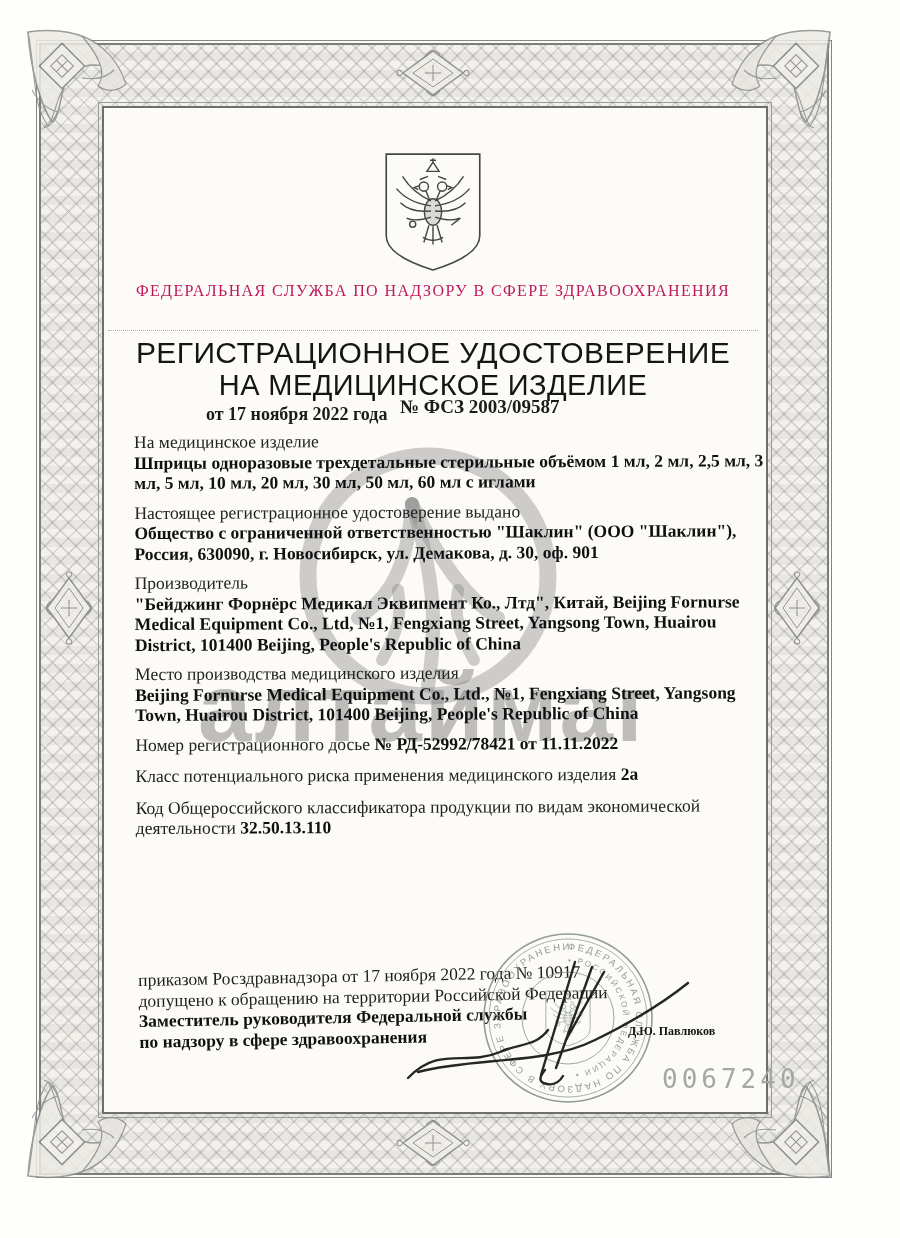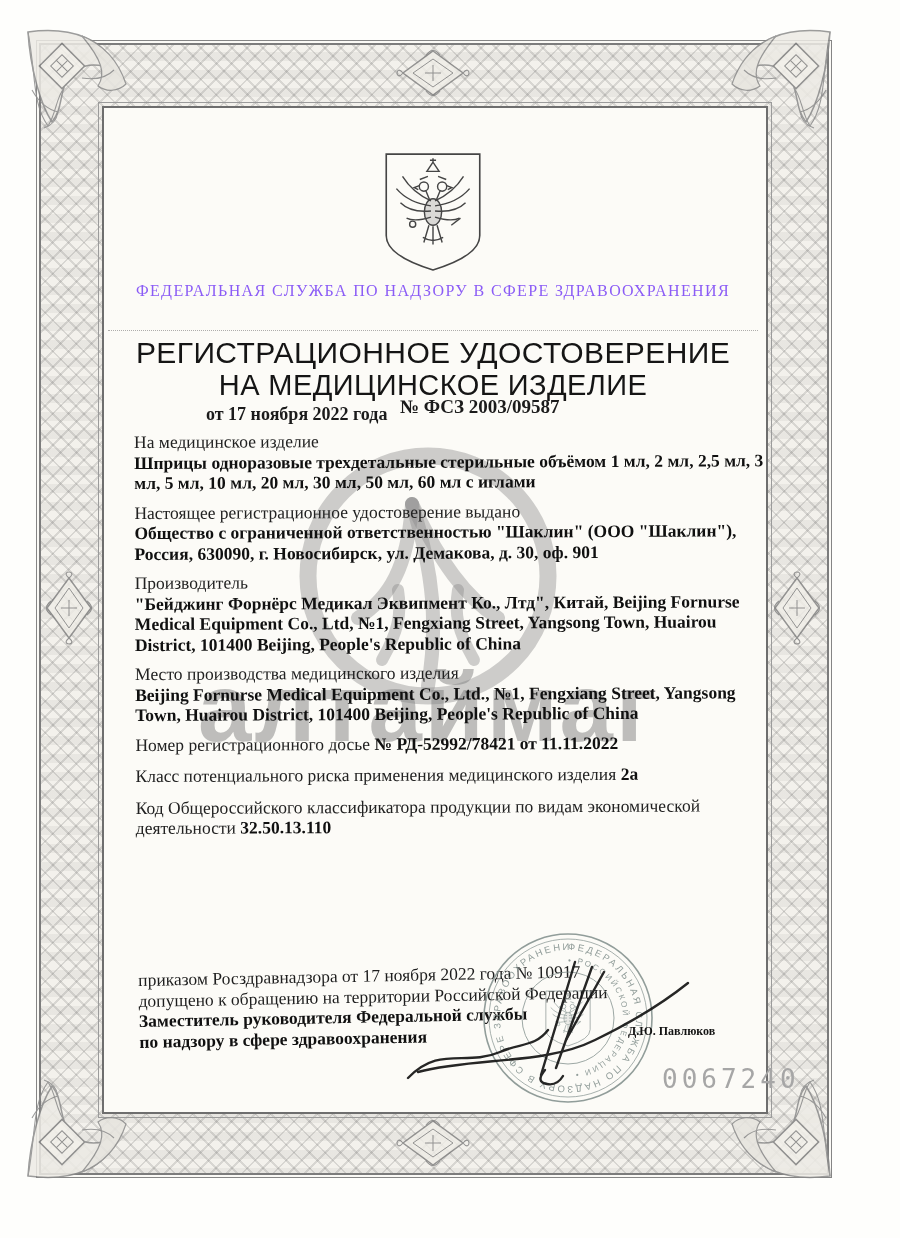--- a/index.html
+++ b/index.html
@@ -16,21 +16,21 @@
       #f3f1ec;
     border:1px solid #858585;
     box-shadow: inset 0 0 0 2px #fbfaf6, inset 0 0 0 4px #7c7c7c;}
   .content-area{left:102px;top:106px;width:662px;height:1004px;background:#fcfbf7;
     border:2px solid #6e6e6e;outline:1px solid #9b9b9b;outline-offset:3px;}
   .corner{width:120px;height:120px;opacity:.85;}
   .medallion{width:80px;height:48px;opacity:.8;}
 
   
   .agency{left:102px;top:281px;width:662px;text-align:center;font-size:16px;
-    letter-spacing:1.4px;color:#8b5cf6;line-height:20px;}
+    letter-spacing:1.4px;color:#be185d;line-height:20px;}
   .dotted-rule{left:108px;top:330px;width:650px;border-top:1px dotted rgba(110,110,110,.55);}
   .title-block{left:102px;top:336px;width:662px;text-align:center;
     font-family:"Liberation Sans",sans-serif;font-weight:normal;color:#151515;}
   .title-l1{font-size:30px;letter-spacing:.4px;line-height:34px;}
   .title-l2{font-size:29px;letter-spacing:.4px;line-height:31px;}
   .date-line{left:206px;top:404px;font-size:18px;font-weight:bold;color:#1b1b1b;}
   .number-line{left:400px;top:396px;font-size:19px;font-weight:bold;color:#1b1b1b;}
 
   
   .body-fields{left:134px;top:432px;width:632px;font-size:17.5px;line-height:20.5px;

